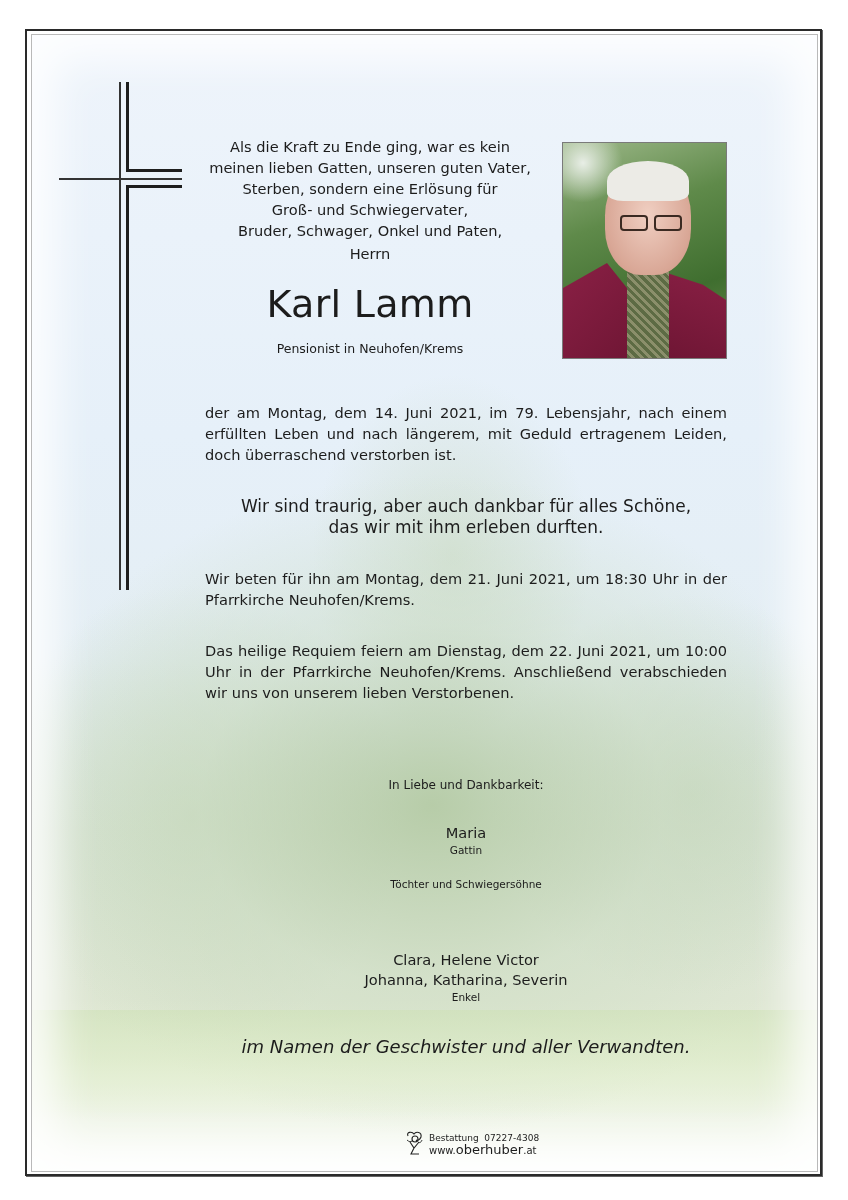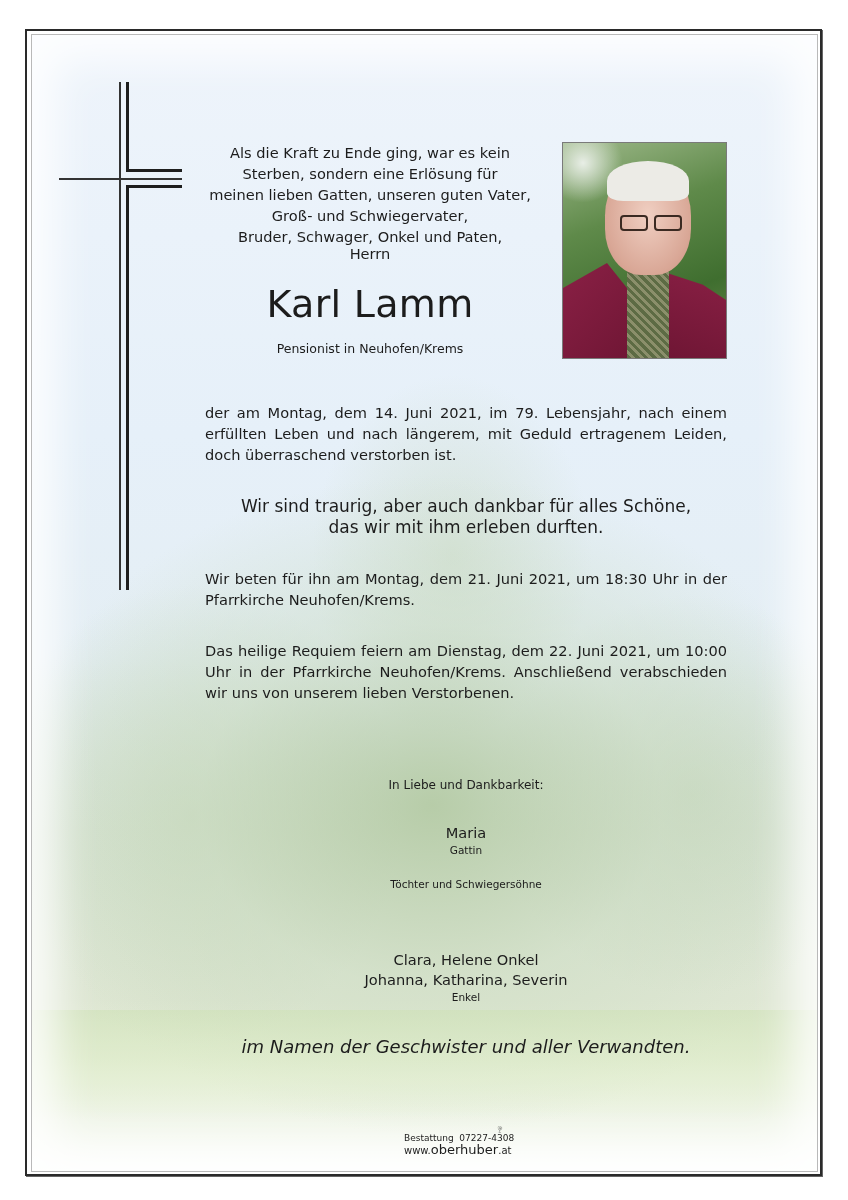--- a/index.html
+++ b/index.html
@@ -42,21 +42,21 @@
     .thin-v { left: 119px; top: 82px; width: 1.5px; height: 508px; background: #333; }
     .thick-v-top { left: 126px; top: 82px; width: 2.5px; height: 90px; }
     .thick-h-top { left: 126px; top: 169px; width: 56px; height: 2.5px; }
     .thin-h { left: 59px; top: 178px; width: 123px; height: 1.5px; background: #333; }
     .thick-h-bot { left: 126px; top: 185px; width: 56px; height: 2.5px; }
     .thick-v-bot { left: 126px; top: 185px; width: 2.5px; height: 405px; }
 
     .centered { position: absolute; text-align: center; }
     .intro {
       left: 190px; top: 136px; width: 360px;
-      font-size: 14.6px; line-height: 21px; margin-top: 6px;
+      font-size: 14.6px; line-height: 21px;
     }
     .intro .line { display: block; }
     .herrn { left: 190px; top: 245px; width: 360px; font-size: 14.6px; }
     .name { left: 190px; top: 282px; width: 360px; font-size: 38px; letter-spacing: 0.3px; }
     .occupation { left: 190px; top: 341px; width: 360px; font-size: 12.5px; }
 
     .portrait {
       position: absolute; left: 562px; top: 142px; width: 165px; height: 217px;
       border: 1px solid #7a7a7a; box-sizing: border-box; overflow: hidden;
       background: linear-gradient(160deg, #9db889 0%, #5f8a4a 35%, #3f6e2f 70%, #6c8b4e 100%);
@@ -78,21 +78,21 @@
 
     .signoff-heading { left: 205px; top: 778px; width: 522px; font-size: 12px; }
     .fam-group { position: absolute; left: 205px; width: 522px; text-align: center; }
     .fam-name { display: block; font-size: 14.6px; line-height: 20px; }
     .fam-rel { display: block; font-size: 10.5px; line-height: 15px; }
     .g1 { top: 823px; }
     .g2 { top: 877px; }
     .g3 { top: 950px; }
     .closing { left: 205px; top: 1036px; width: 522px; font-size: 18px; font-style: italic; }
 
-    .footer { position: absolute; left: 404px; top: 1126px; height: 30px; display: flex; align-items: flex-end; flex-direction: column; }
+    .footer { position: absolute; left: 404px; top: 1126px; height: 30px; display: flex; align-items: flex-end; }
     .logo-icon { width: 22px; height: 26px; margin-right: 3px; }
     .footer-text { display: flex; flex-direction: column; line-height: 11px; }
     .footer-line1 { font-size: 9px; }
     .footer-line2 { font-size: 10px; }
     .footer-line2 .big { font-size: 13px; }
   </style>
 </head>
 <body>
 
 <div class="outer-frame"></div>
@@ -106,22 +106,22 @@
   <div class="cross-line thin-v"></div>
   <div class="cross-line thick-v-top"></div>
   <div class="cross-line thick-h-top"></div>
   <div class="cross-line thin-h"></div>
   <div class="cross-line thick-h-bot"></div>
   <div class="cross-line thick-v-bot"></div>
 </div>
 
 <div class="centered intro">
   <span class="line">Als die Kraft zu Ende ging, war es kein</span>
+  <span class="line">meinen lieben Gatten, unseren guten Vater,</span>
   <span class="line">Sterben, sondern eine Erlösung für</span>
-  <span class="line">meinen lieben Gatten, unseren guten Vater,</span>
   <span class="line">Groß- und Schwiegervater,</span>
   <span class="line">Bruder, Schwager, Onkel und Paten,</span>
 </div>
 <div class="centered herrn">Herrn</div>
 <div class="centered name">Karl Lamm</div>
 <div class="centered occupation">Pensionist in Neuhofen/Krems</div>
 
 <div class="portrait" aria-label="portrait-photo">
   <div class="sky"></div>
   <div class="cardigan-l"></div>
@@ -146,21 +146,21 @@
 <div class="centered signoff-heading">In Liebe und Dankbarkeit:</div>
 
 <div class="fam-group g1">
   <span class="fam-name">Maria</span>
   <span class="fam-rel">Gattin</span>
 </div>
 <div class="fam-group g2">
   <span class="fam-rel">Töchter und Schwiegersöhne</span>
 </div>
 <div class="fam-group g3">
-  <span class="fam-name">Clara, Helene Onkel</span>
+  <span class="fam-name">Clara, Helene Victor</span>
   <span class="fam-name">Johanna, Katharina, Severin</span>
   <span class="fam-rel">Enkel</span>
 </div>
 
 <div class="centered closing">im Namen der Geschwister und aller Verwandten.</div>
 
 <div class="footer">
   <svg class="logo-icon" viewBox="0 0 22 26">
     <path d="M4 6 C2 2, 8 1, 10 4 C12 1, 18 2, 17 7 C16 10, 13 11, 12 10" fill="none" stroke="#222" stroke-width="1.1"></path>
     <circle cx="11" cy="9" r="3" fill="none" stroke="#222" stroke-width="1.1"></circle>

